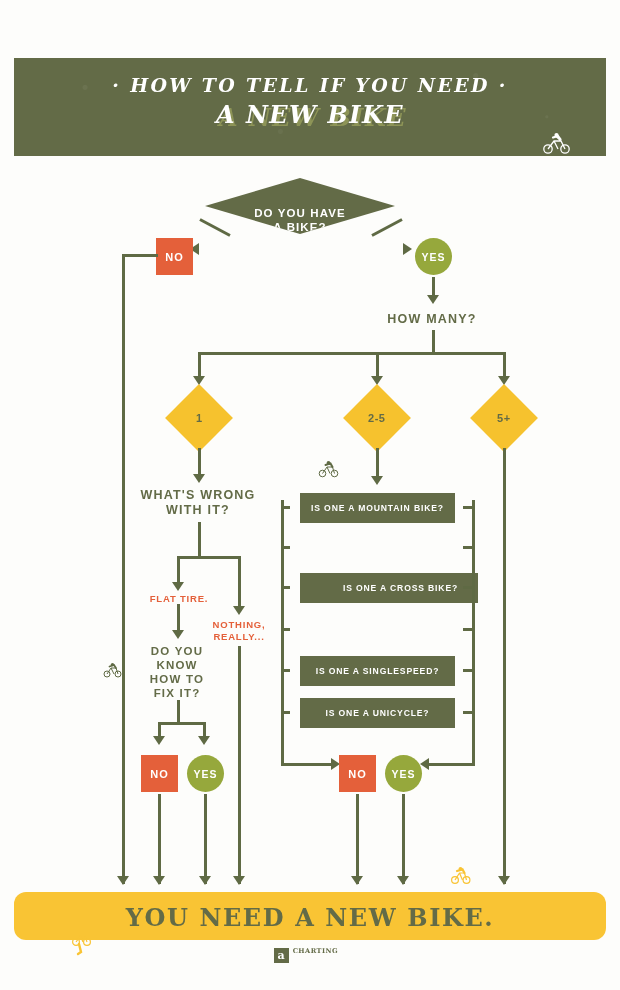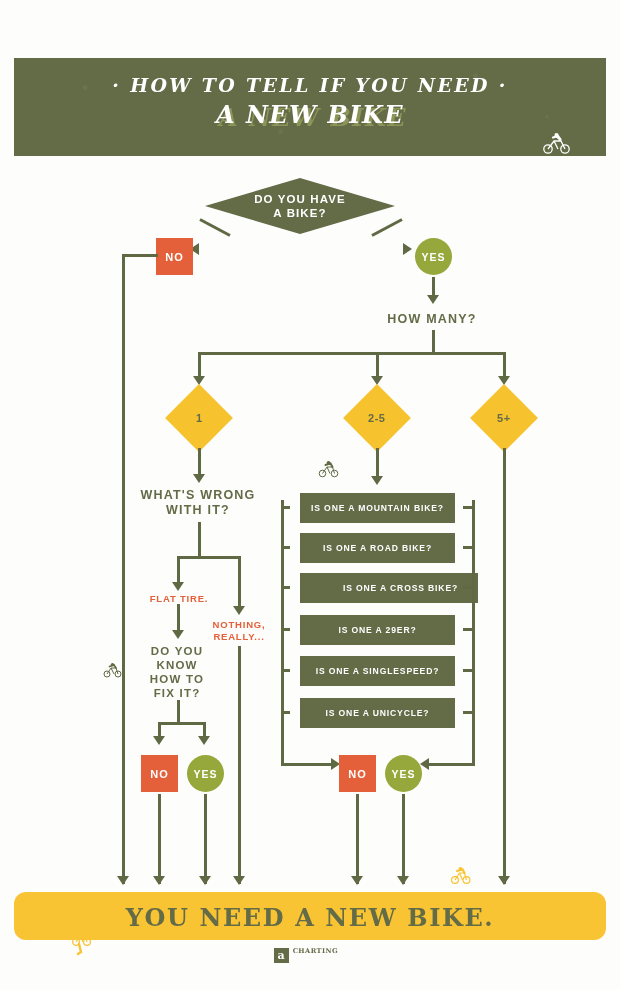--- a/index.html
+++ b/index.html
@@ -40,21 +40,21 @@
     text-shadow:3px 3px 0 #8d9457;
     white-space:nowrap;
   }
   .header-bike{position:absolute;right:34px;bottom:2px;z-index:2;}
 
   
   .diamond-top{
     position:absolute;left:205px;top:178px;width:190px;height:56px;
     background:#636b47;
     clip-path:polygon(50% 0,100% 50%,50% 100%,0 50%);
-    display:flex;align-items:center;justify-content:center;
+    display:flex;align-items:flex-end;justify-content:center;
     text-align:center;
   }
   .diamond-top span{
     color:#fff;font-size:11.5px;font-weight:bold;letter-spacing:1.1px;
     line-height:14px;
   }
   .sq-no{
     position:absolute;width:37px;height:37px;background:#e4603a;
     display:flex;align-items:center;justify-content:center;
     color:#fff;font-size:11px;font-weight:bold;letter-spacing:1px;
@@ -272,28 +272,22 @@
     <circle cx="4.5" cy="13.5" r="3.3" fill="none" stroke="#5f6a44" stroke-width="1"></circle>
     <circle cx="16.5" cy="13.5" r="3.3" fill="none" stroke="#5f6a44" stroke-width="1"></circle>
     <path d="M4.5 13.5 L9 7 L14.5 7 L16.5 13.5 M9 7 L12 13.5" stroke="#5f6a44" stroke-width="1" fill="none"></path>
     <circle cx="10.5" cy="3" r="1.9" fill="#5f6a44"></circle>
     <path d="M7.5 5 L12.5 3.4 L14.5 7" stroke="#5f6a44" stroke-width="2" fill="none" stroke-linecap="round"></path>
   </svg>
 
   <div class="qbar" style="top:493px;">
       <span>IS ONE A MOUNTAIN BIKE?</span>
     </div>
-  <div class="qbar" style="top:533px;">
-      <span>IS ONE A ROAD BIKE?</span>
-    </div>
   <div class="qbar" style="top:573px;padding-left:23px;">
       <span>IS ONE A CROSS BIKE?</span>
-    </div>
-  <div class="qbar" style="top:615px;">
-      <span>IS ONE A 29ER?</span>
     </div>
   <div class="qbar" style="top:656px;">
       <span>IS ONE A SINGLESPEED?</span>
     </div>
   <div class="qbar" style="top:698px;">
       <span>IS ONE A UNICYCLE?</span>
     </div>
 
   <div class="ln vl" style="left:281px;top:500px;height:266px;"></div>
   <div class="stub" style="left:281px;top:506px;"></div>

